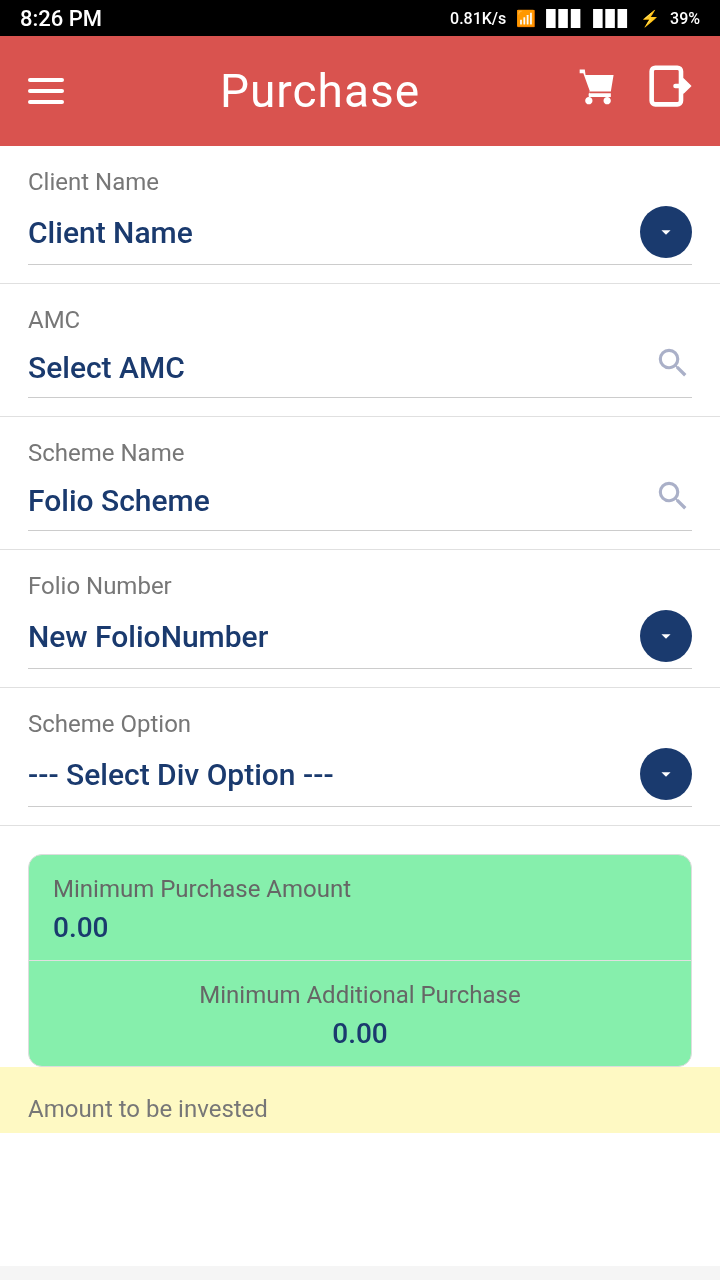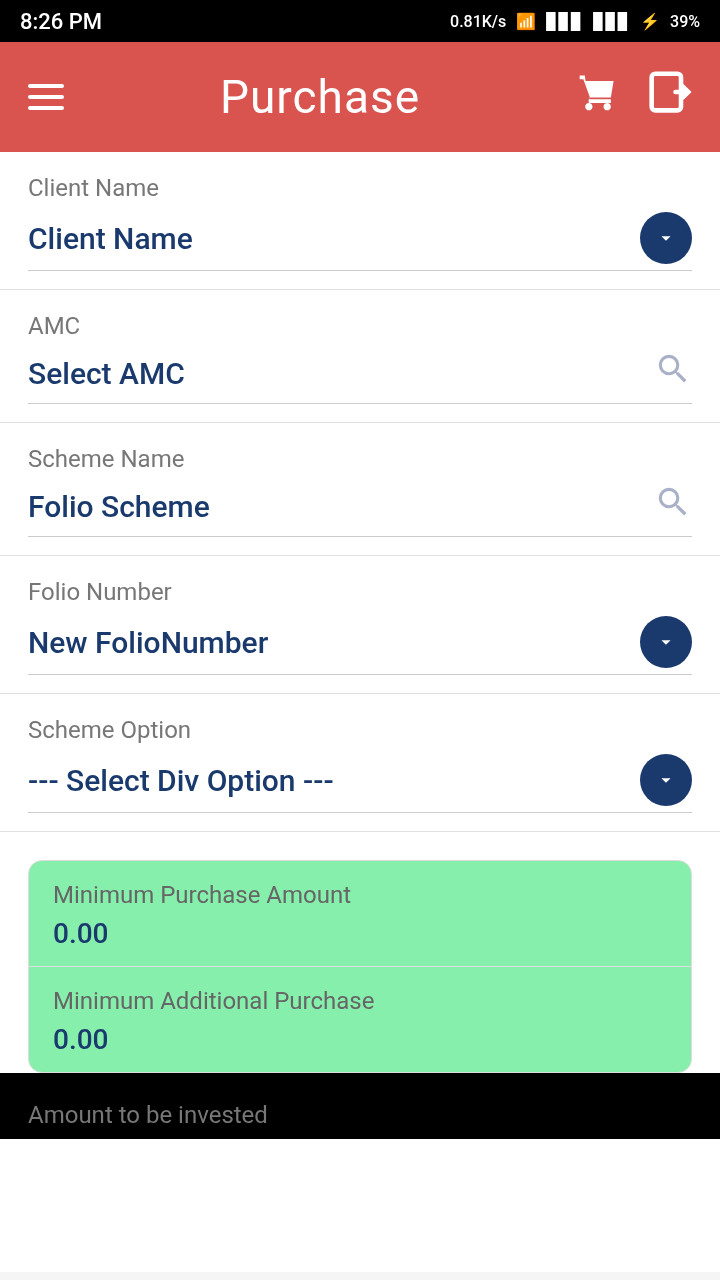--- a/index.html
+++ b/index.html
@@ -8,21 +8,21 @@
       width: 720px;
       min-height: 1280px;
       font-family: 'Roboto', Arial, sans-serif;
       background: #f5f5f5;
       overflow-x: hidden;
     }
 
     
     .status-bar {
       width: 100%;
-      height: 42px;
+      height: 36px;
       background: #000;
       display: flex;
       align-items: center;
       justify-content: space-between;
       padding: 0 20px;
       color: #fff;
       font-size: 22px;
       font-weight: 500;
     }
     .status-left { font-size: 22px; }
@@ -128,36 +128,37 @@
       border: 1.5px solid #ddd;
       border-radius: 14px;
       overflow: hidden;
       background: #86efac;
     }
     .info-card-row {
       padding: 20px 24px 16px 24px;
     }
     .info-card-row + .info-card-row {
       border-top: 1px solid #e0e0e0;
+      text-align: center;
     }
     .info-card-label {
       font-size: 24px;
       color: #666;
       margin-bottom: 8px;
     }
     .info-card-value {
       font-size: 28px;
       color: #1a3a6e;
       font-weight: 500;
     }
 
     
     .amount-section {
       padding: 28px 28px 10px 28px;
-      background: #000000;
+      background: #fef9c3;
     }
     .amount-label {
       font-size: 24px;
       color: #777;
     }
   </style>
 </head>
 <body>
 
 <div class="status-bar">

